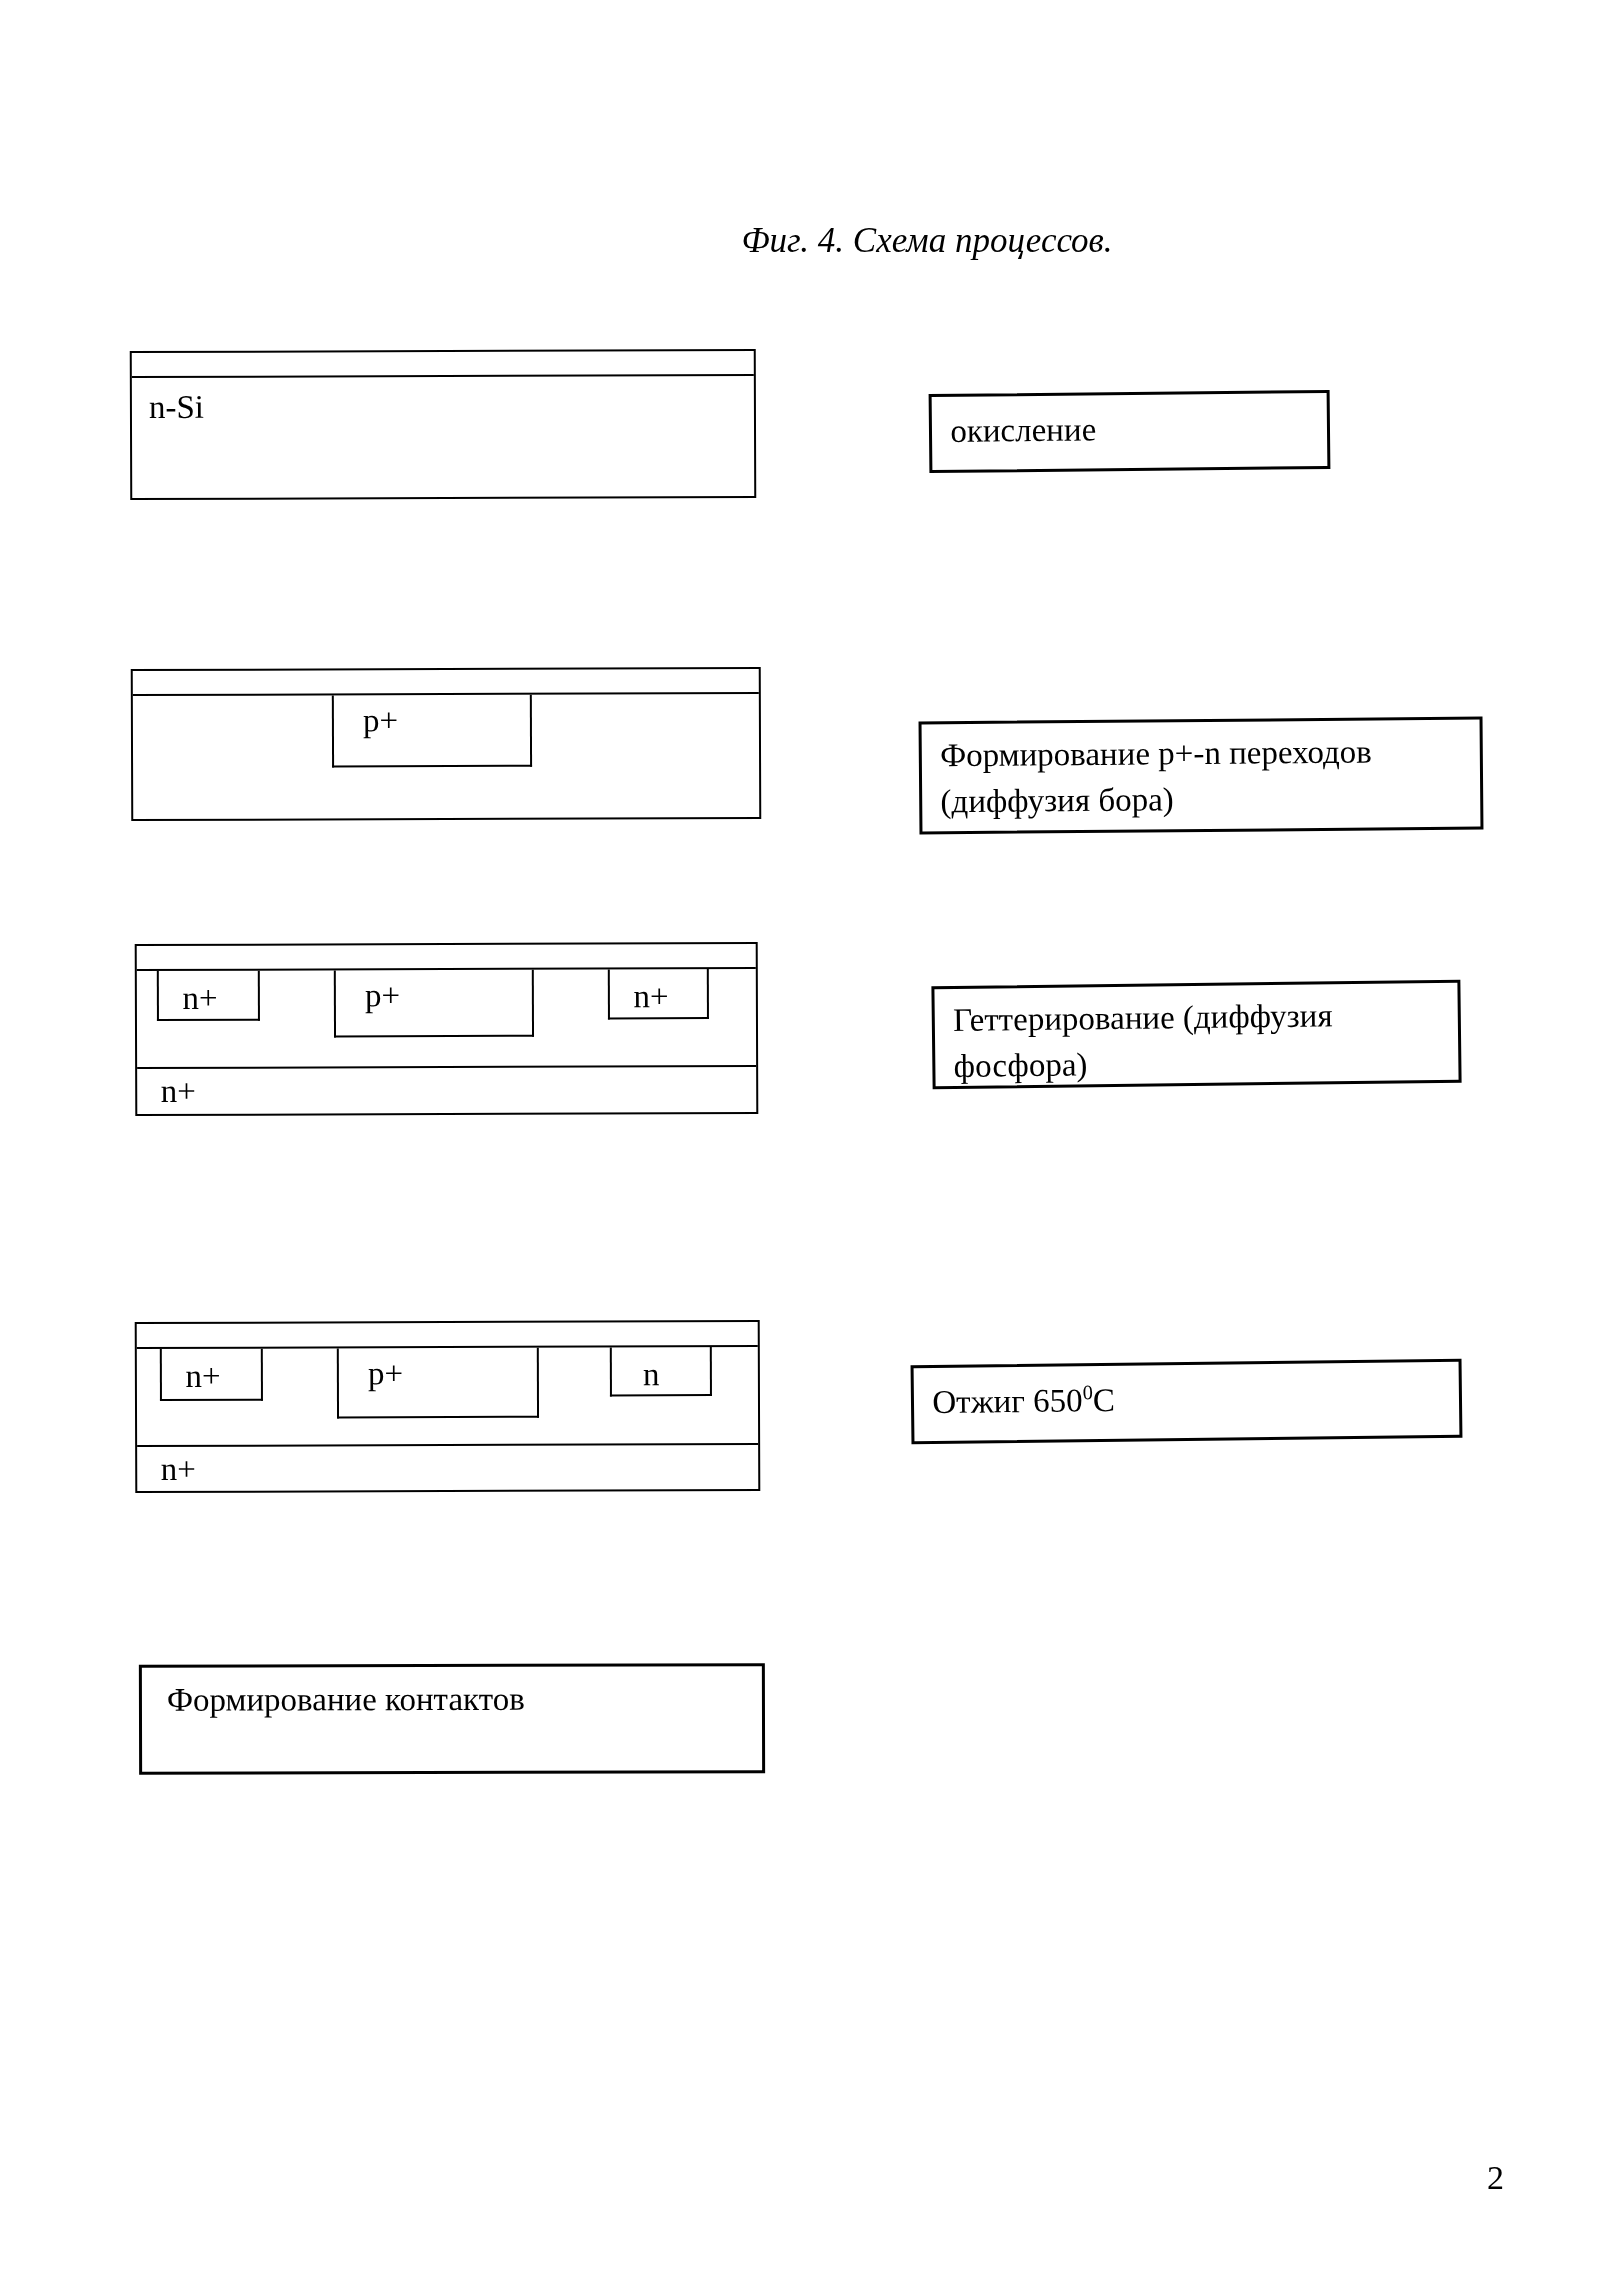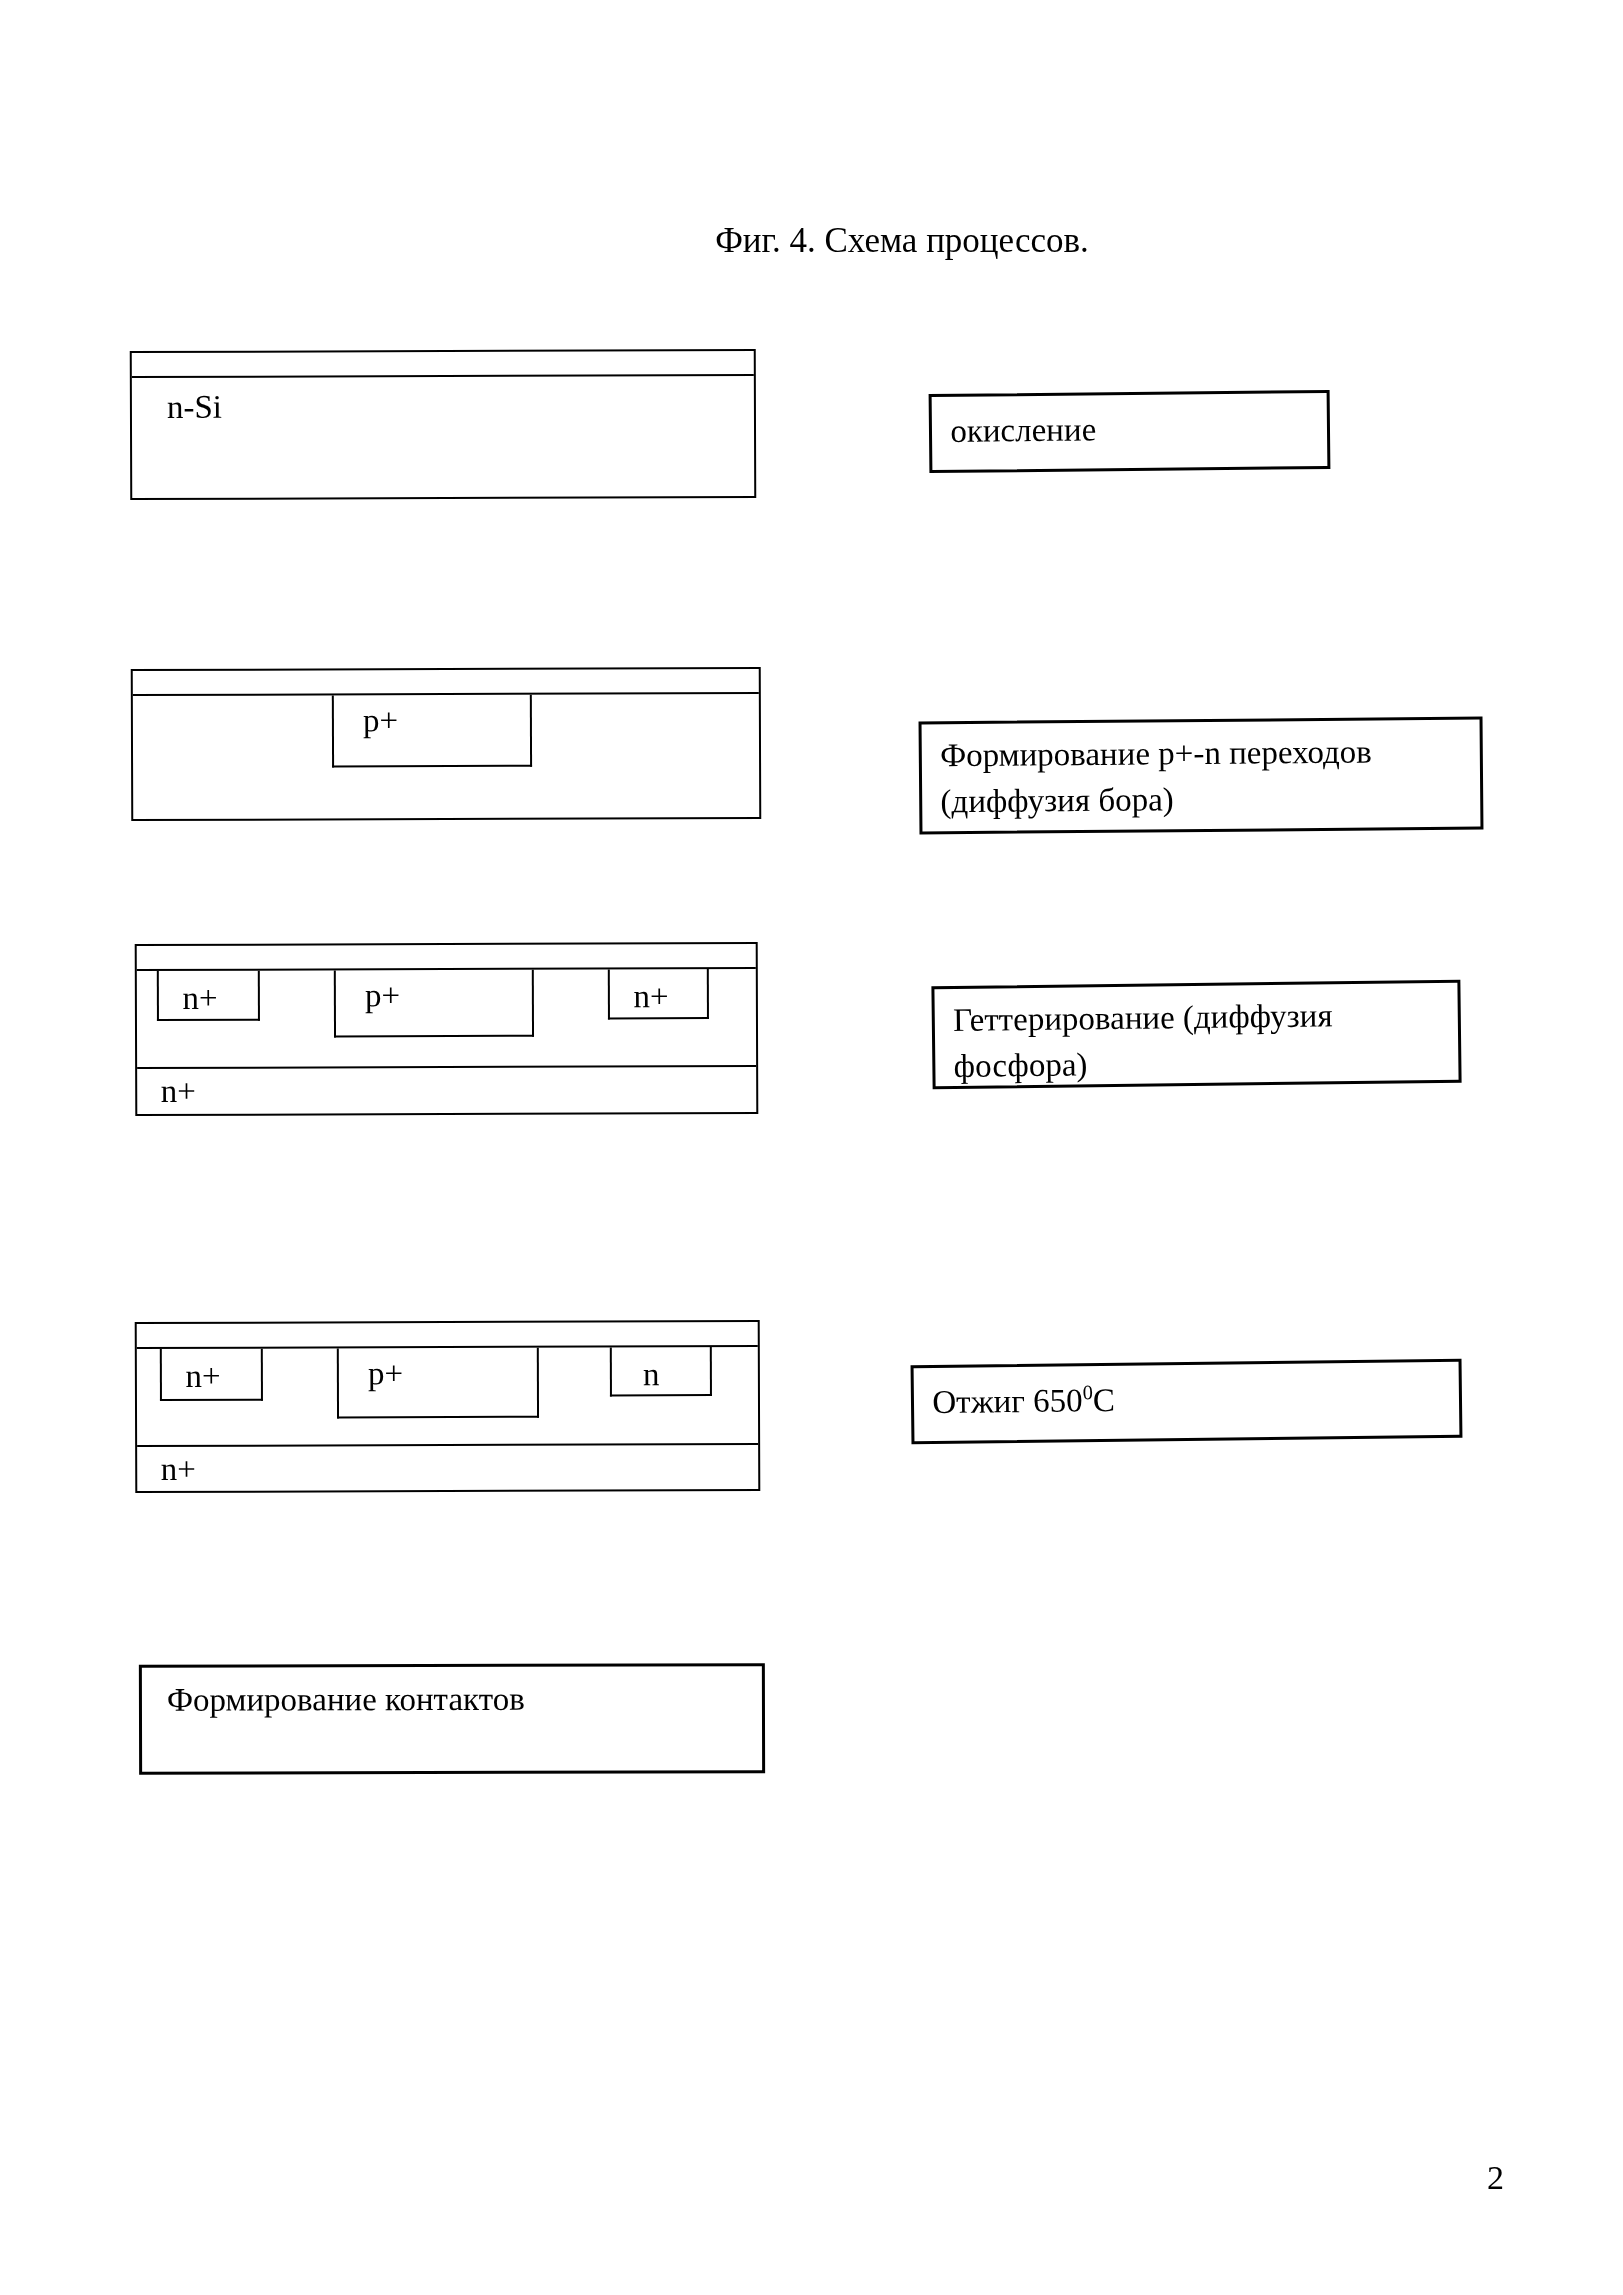--- a/index.html
+++ b/index.html
@@ -3,22 +3,22 @@
 <meta charset="utf-8">
 <style>
   * { margin:0; padding:0; box-sizing:border-box; }
   html,body { background:#ffffff; }
   .page {
     position:relative; width:1623px; height:2295px; background:#ffffff;
     font-family:"Liberation Serif","DejaVu Serif",serif; color:#000000;
     overflow:hidden;
   }
   .title {
-    position:absolute; left:588px; top:221px; width:628px;
-    font-size:35px; text-align:center; white-space:nowrap;
+    position:absolute; left:613px; top:221px; width:628px;
+    font-size:35px; text-align:center; white-space:nowrap;font-style:italic;
   }
   
   .wafer {
     position:absolute; border:2.6px solid #000; background:#fff;
     transform:rotate(-0.2deg);
   }
   .strip {
     position:absolute; left:0; right:0; top:0; height:25px;
     border-bottom:2.6px solid #000;
   }
@@ -30,21 +30,21 @@
   .reg-nplus span { padding:9.2px 0 0 23.6px; }
   .reg-pplus span { padding:6.5px 0 0 29px; }
   .reg-n span     { padding:9.2px 0 0 31px; }
   .bottom-layer {
     position:absolute; left:0; right:0; bottom:0;
     border-top:2.6px solid #000; font-size:33px;
     display:flex; align-items:center;
   }
   .bottom-layer span { padding-left:23.6px; }
   .substrate-label {
-    position:absolute; left:35px; top:36px; font-size:33px; white-space:nowrap;
+    position:absolute; left:17px; top:36px; font-size:33px; white-space:nowrap;
   }
   
   .pbox {
     position:absolute; border:3.3px solid #000; background:#fff; font-size:33px;
   }
   .pbox .pad1 { padding:15.7px 0 0 18.3px; white-space:nowrap; }
   .plines { padding-top:7.9px; }
   .pline { line-height:46px; padding-left:18.3px; white-space:nowrap; }
   sup { font-size:0.62em; vertical-align:super; line-height:0; }
   .page-number { position:absolute; left:1487px; top:2159px; font-size:34px; }

